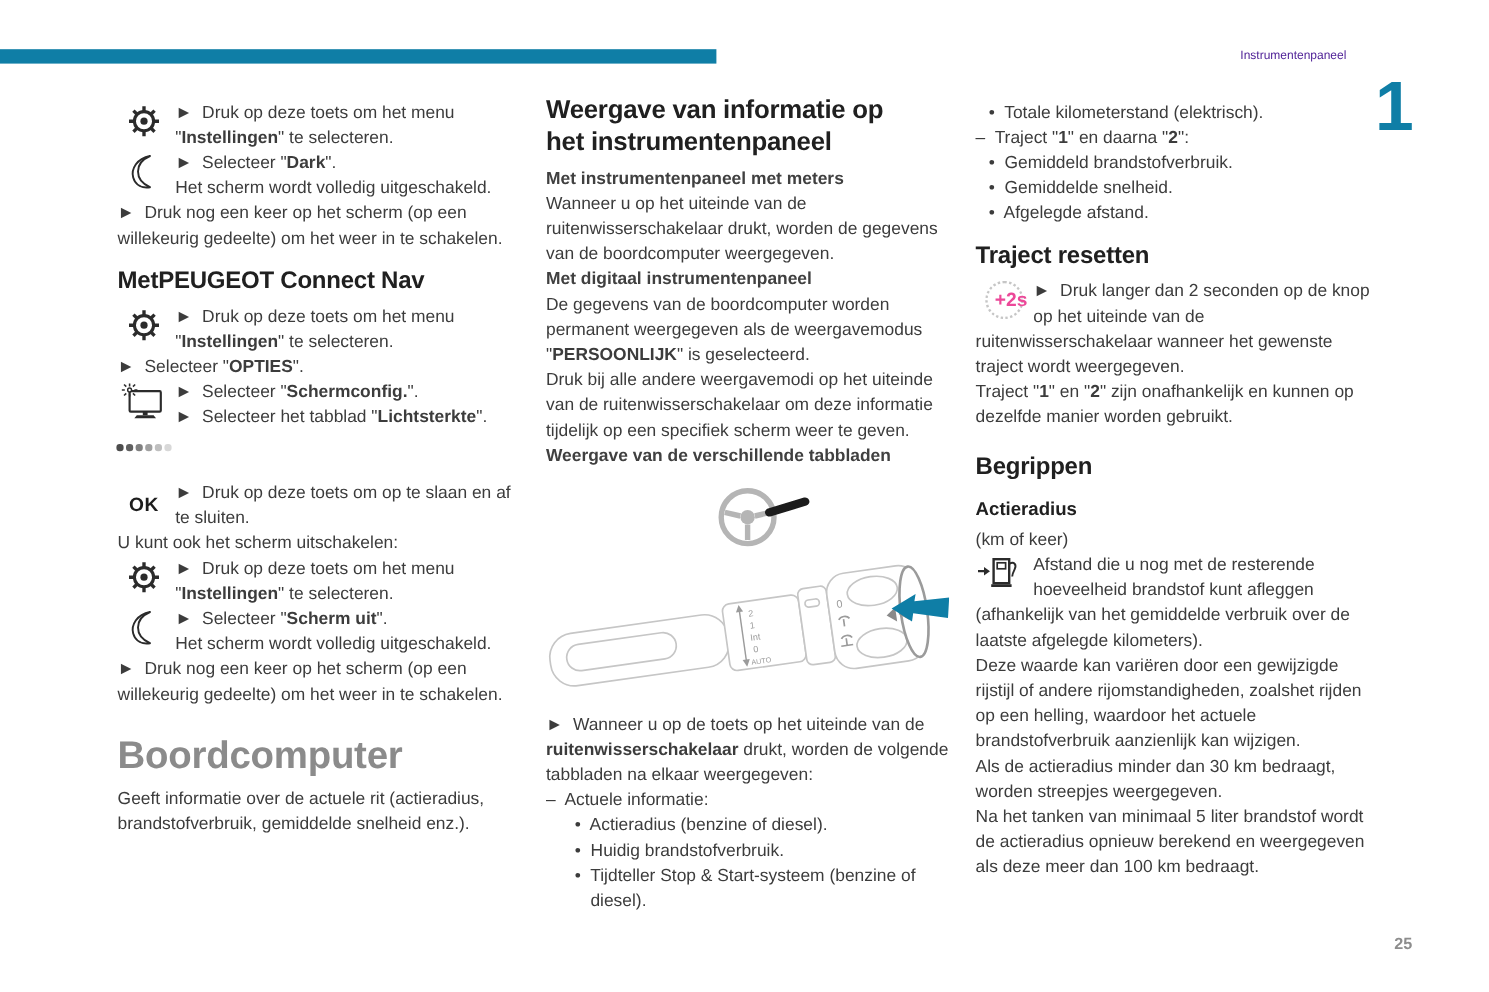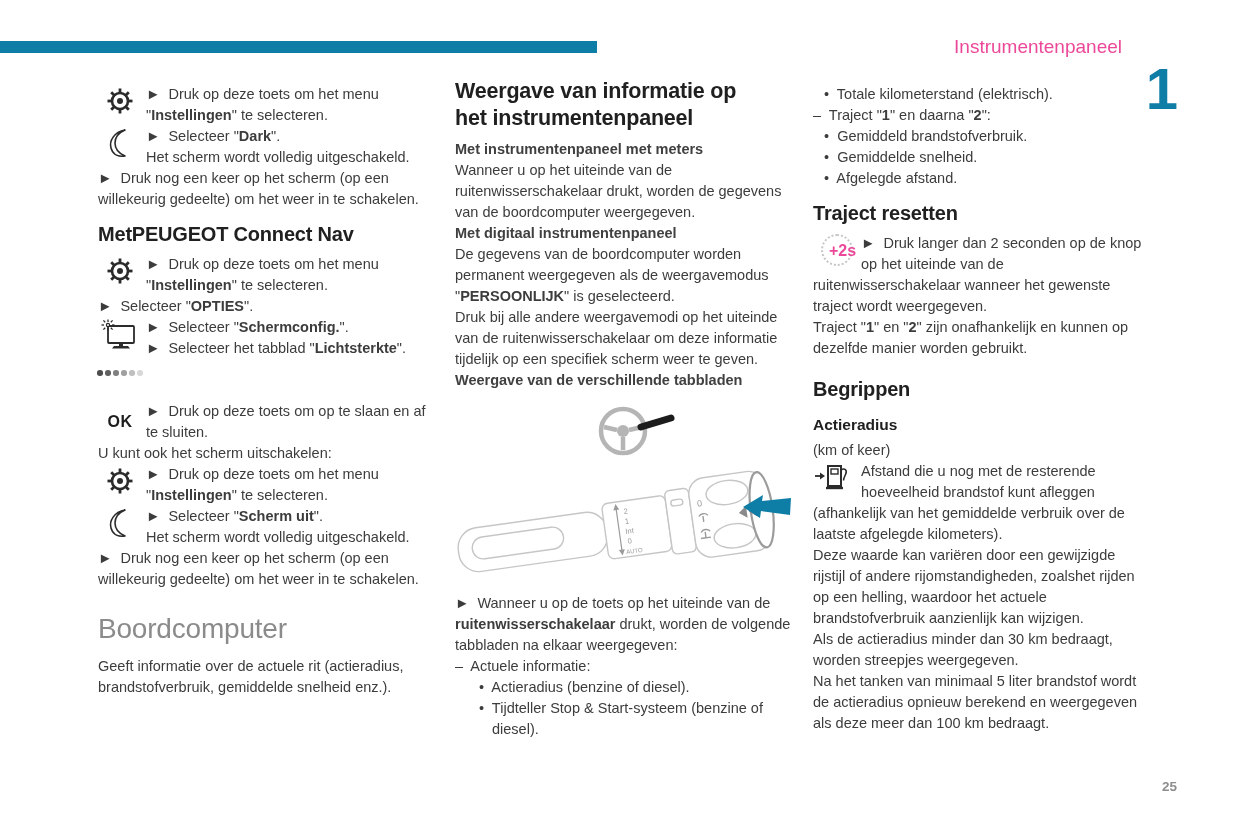--- a/index.html
+++ b/index.html
@@ -1,33 +1,33 @@
 <!DOCTYPE html>
 <html style="--accent: #0f7ea6; --heading-gray: #8b8b8b;"><head>
 <meta charset="utf-8">
 <style>
   :root{ --accent:#0f7ea6; --heading-gray:#8b8b8b; }
   html,body{margin:0;padding:0;background:#fff;}
   .page{position:relative;width:1241px;height:827px;background:#fff;overflow:hidden;
         font-family:"Liberation Sans",sans-serif;color:#3c3c3c;font-size:14.5px;line-height:21px;}
   .topbar{position:absolute;left:0;top:41px;width:597px;height:12px;background:var(--accent);}
-  .header-label{position:absolute;top:39px;right:119px;font-size:19px;color:#ec4899;line-height:16px;}
+  .header-label{position:absolute;top:39px;right:119px;font-size:10px;color:#4c1d95;line-height:16px;}
   .chapter-num{position:absolute;top:60px;right:63px;font-size:58px;font-weight:bold;color:var(--accent);line-height:1;}
   .page-num{position:absolute;top:776px;right:64px;font-size:13.5px;font-weight:bold;color:#8d8d8d;}
 
   .col{position:absolute;width:338px;margin-left:24px;}
   .col-left{left:74px;top:84px;}
   .col-mid{left:431px;top:78px;}
   .col-right{left:789px;top:84px;}
 
   p{margin:0;}
   b{font-weight:bold;}
   h1{font-size:21.5px;line-height:27px;color:#202020;margin:0 0 7px;width:302px;letter-spacing:-.2px;}
   h2{font-size:20px;line-height:25px;color:#202020;margin:12px 0 7px;letter-spacing:-.2px;}
-  h2.gray{font-size:28px;line-height:32px;font-weight:normal;color:var(--heading-gray);margin:23px 0 11px;}
+  h2.gray{font-size:32px;line-height:32px;font-weight:bold;color:var(--heading-gray);margin:23px 0 11px;}
   h2.begrippen{margin:18px 0 12px;}
   h3{font-size:15.5px;color:#202020;margin:10px 0 5px;}
   .subhead{font-weight:bold;color:#404040;}
 
   .iblock{position:relative;padding-left:48px;min-height:42px;}
   .iconbox{position:absolute;left:0;top:2px;width:44px;display:flex;justify-content:center;align-items:flex-start;}
   .fblock{min-height:44px;}
   .ficon{float:left;width:48px;height:42px;}
 
   .ok-label{font-weight:bold;font-size:16px;color:#1d1d1d;letter-spacing:.5px;padding-top:8px;display:block;}
@@ -232,20 +232,21 @@
           <polygon points="293,122 285,128 293,134" fill="#8a8a8a" stroke="none"></polygon>
           <polygon points="303,122 295,128 303,134" fill="#8a8a8a" stroke="none"></polygon>
         </g>
         <polygon points="288,106 308,94 307,100 336,97 335,114 306,110 305,117" style="fill:var(--accent)"></polygon>
       </svg>
     </div>
 
     <p>►&nbsp; Wanneer u op de toets op het uiteinde van de <b>ruitenwisserschakelaar</b> drukt, worden de volgende tabbladen na elkaar weergegeven:</p>
     <p>–&nbsp; Actuele informatie:</p>
     <p class="mid-bullet">•&nbsp; Actieradius (benzine of diesel).</p>
+    <p class="mid-bullet">•&nbsp; Huidig brandstofverbruik.</p>
     <p class="mid-bullet">•&nbsp; Tijdteller Stop &amp; Start-systeem (benzine of diesel).</p>
   </div>
 
   <div class="col col-right">
     <p class="right-bullet">•&nbsp; Totale kilometerstand (elektrisch).</p>
     <p>–&nbsp; Traject "<b>1</b>" en daarna "<b>2</b>":</p>
     <p class="right-bullet">•&nbsp; Gemiddeld brandstofverbruik.</p>
     <p class="right-bullet">•&nbsp; Gemiddelde snelheid.</p>
     <p class="right-bullet">•&nbsp; Afgelegde afstand.</p>
 

